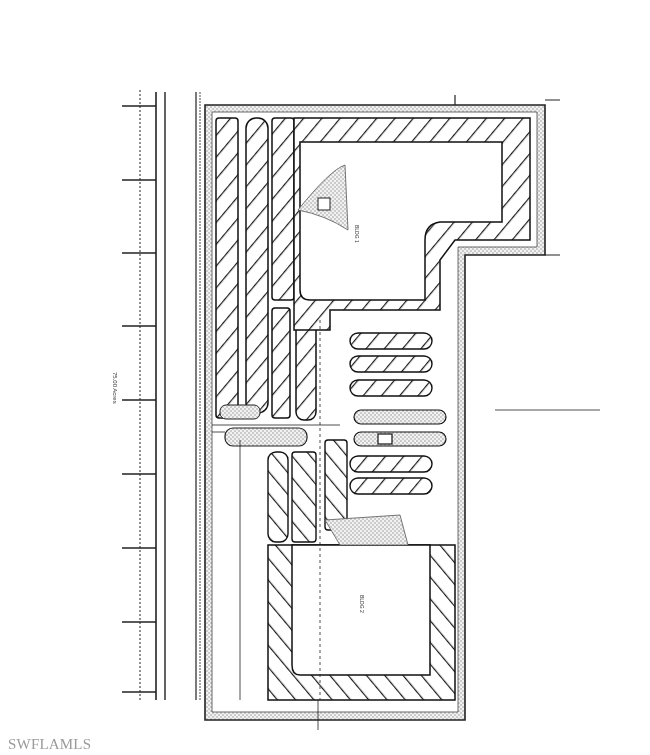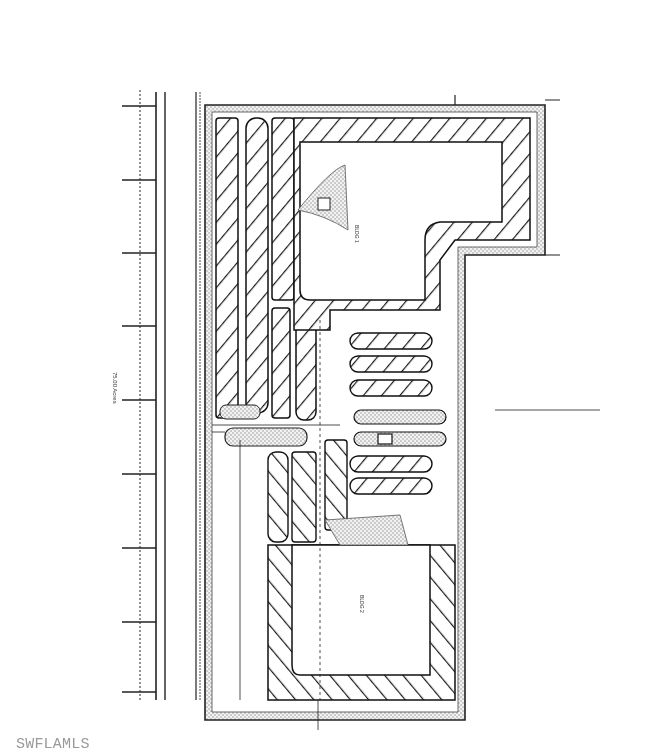--- a/index.html
+++ b/index.html
@@ -1,18 +1,18 @@
 <!DOCTYPE html>
 <html><head>
 <meta charset="utf-8">
 <style>
   html, body { margin:0; padding:0; background:#fff; }
   body { width:650px; height:755px; position:relative; overflow:hidden; font-family:"Liberation Sans", sans-serif; }
   svg { position:absolute; left:0; top:0; }
-  .watermark { position:absolute; left:16px; top:736px; font-size:15px; color:#9a9a9a; letter-spacing:0.2px; font-family:Liberation Mono, monospace; }
+  .watermark { position:absolute; left:8px; top:736px; font-size:15px; color:#9a9a9a; letter-spacing:0.2px; font-family:Liberation Serif, serif; }
   .vlabel { position:absolute; font-size:6px; color:#333; transform:rotate(90deg); transform-origin:left top; white-space:nowrap; font-family:"Liberation Sans", sans-serif; }
 </style>
 </head>
 <body>
 
 <svg width="650" height="755" viewBox="0 0 650 755">
   <defs>
     <pattern id="hatch" patternUnits="userSpaceOnUse" width="14" height="14" patternTransform="rotate(40)">
       <rect width="14" height="14" fill="#fff"></rect>
       <line x1="0" y1="0" x2="0" y2="14" stroke="#1a1a1a" stroke-width="2.4"></line>

